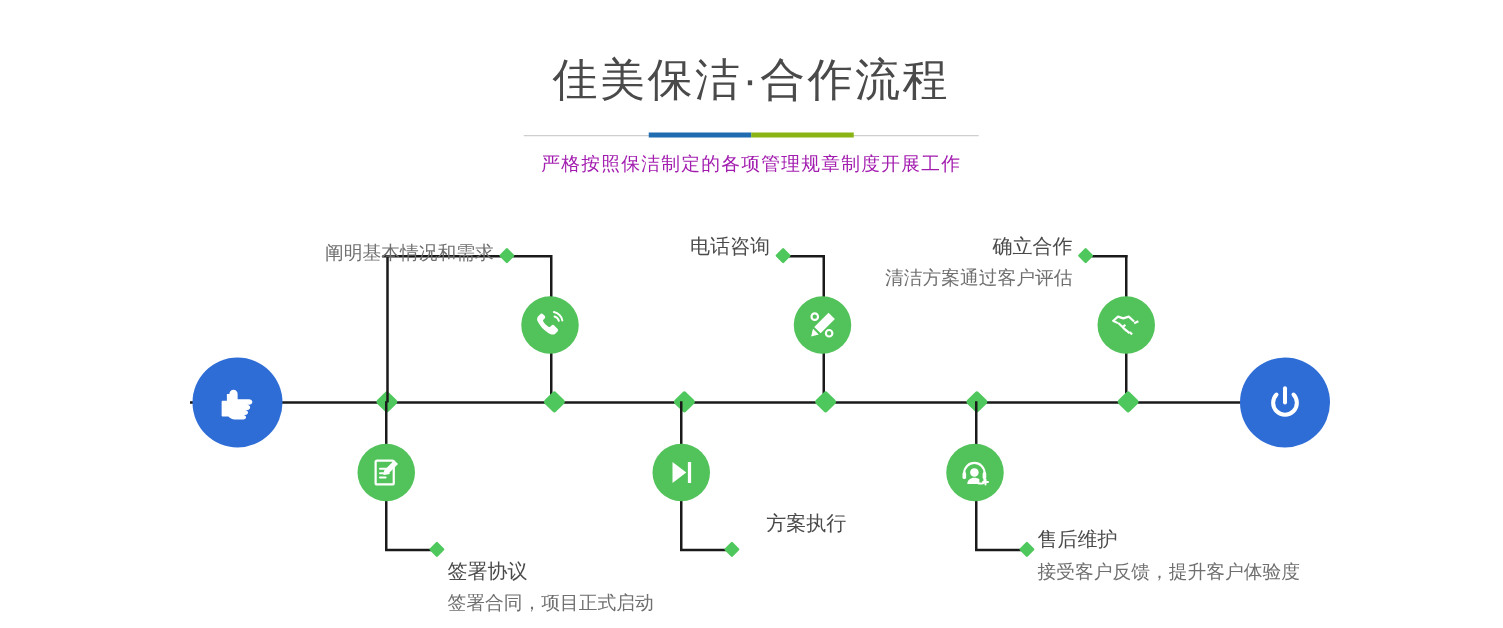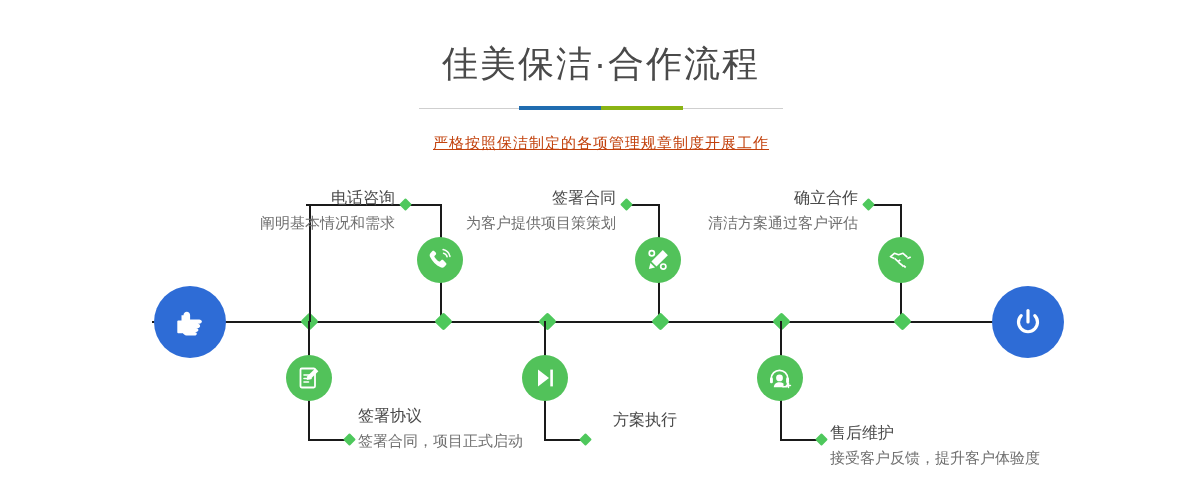--- a/index.html
+++ b/index.html
@@ -24,21 +24,21 @@
   .divider .base{
     position:absolute;left:0;top:1.5px;width:364px;height:1px;background:#cfcfcf;
   }
   .divider .seg-blue{
     position:absolute;left:100px;top:0;width:82px;height:4px;background:#1f6cb0;
   }
   .divider .seg-green{
     position:absolute;left:182px;top:0;width:82px;height:4px;background:#8ab414;
   }
   .subtitle{
-    font-size:15px;color:#c2410c;margin:12px;padding-top:12px;letter-spacing:1px;text-decoration:underline;
+    font-size:15px;color:#a21caf;margin:0;padding-top:12px;letter-spacing:1px;
   }
 
   
   .diagram{position:absolute;left:0;top:0;width:1202px;height:502px;}
   .axis{
     position:absolute;left:152px;top:321px;width:898px;height:2px;background:#1a1a1a;
   }
   .endpoint{
     position:absolute;width:72px;height:72px;border-radius:50%;
     background:#2e6cd6;display:flex;align-items:center;justify-content:center;
@@ -121,61 +121,59 @@
       <span>
         <svg width="28" height="28" viewBox="0 0 28 28">
           <path fill="#ffffff" d="M8.4 5.3c-0.6-0.6-1.6-0.6-2.2 0L4.6 6.9c-1 1-1.2 2.5-0.6 3.8 2.2 4.6 6 8.4 10.6 10.6 1.3 0.6 2.8 0.4 3.8-0.6l1.6-1.6c0.6-0.6 0.6-1.6 0-2.2l-2.6-2.6c-0.6-0.6-1.6-0.6-2.2 0l-1 1c-0.3 0.3-0.8 0.4-1.1 0.2-1.9-1.1-3.5-2.7-4.6-4.6-0.2-0.4-0.1-0.8 0.2-1.1l1-1c0.6-0.6 0.6-1.6 0-2.2L8.4 5.3z"></path>
           <path fill="none" stroke="#ffffff" stroke-width="1.5" stroke-linecap="round" d="M17.6 7.2a5.2 5.2 0 0 1 3.5 3.5"></path>
           <path fill="none" stroke="#ffffff" stroke-width="1.5" stroke-linecap="round" d="M17.1 3.6a8.9 8.9 0 0 1 6.8 6.8"></path>
         </svg>
       </span>
     </div>
     <div class="tip" style="left:401px;top:200px;"></div>
     <div class="label-block top" style="left:150px;top:188px;width:245px;">
-      <div class="lbl-title">电话咨询</div>
       <div class="lbl-sub">阐明基本情况和需求</div>
     </div>
 
     <div class="diamond" style="left:437px;top:315px;"></div>
     <div class="vline" style="left:308px;top:321px;height:119px;"></div>
     <div class="hline" style="left:308px;top:439px;width:40px;"></div>
     <div class="node-icon" style="left:286px;top:355px;">
       <span>
         <svg width="26" height="26" viewBox="0 0 26 26">
           <rect x="4.5" y="3.5" width="14.5" height="19" rx="1.2" fill="none" stroke="#ffffff" stroke-width="1.8"></rect>
           <line x1="8" y1="10" x2="15" y2="10" stroke="#ffffff" stroke-width="1.6" stroke-linecap="round"></line>
           <line x1="8" y1="13.5" x2="15" y2="13.5" stroke="#ffffff" stroke-width="1.6" stroke-linecap="round"></line>
           <line x1="8" y1="17" x2="12.5" y2="17" stroke="#ffffff" stroke-width="1.6" stroke-linecap="round"></line>
           <path fill="#ffffff" d="M19.4 3.2l3 3-8.1 8.1-3.6 0.6 0.6-3.6z"></path>
         </svg>
       </span>
     </div>
     <div class="tip" style="left:345px;top:435px;"></div>
-    <div class="label-block bottom" style="left:358px;top:406px;width:260px;">
+    <div class="label-block bottom" style="left:358px;top:448px;width:260px;">
       <div class="lbl-title">签署协议</div>
       <div class="lbl-sub">签署合同，项目正式启动</div>
     </div>
 
     <div class="diamond" style="left:541px;top:315px;"></div>
     <div class="vline" style="left:658px;top:204px;height:118px;"></div>
     <div class="hline" style="left:628px;top:204px;width:32px;"></div>
     <div class="node-icon" style="left:635px;top:237px;">
       <span>
         <svg width="26" height="26" viewBox="0 0 26 26">
           <path fill="#ffffff" d="M17.8 3.1l5.1 5.1-11.4 11.4-5.1-5.1z"></path>
           <path fill="#ffffff" d="M5.4 16l4.6 4.6-6.1 1.5z"></path>
           <circle cx="18.3" cy="19.6" r="2.6" fill="none" stroke="#ffffff" stroke-width="1.7"></circle>
           <circle cx="6.8" cy="6.3" r="2.6" fill="none" stroke="#ffffff" stroke-width="1.7"></circle>
         </svg>
       </span>
     </div>
     <div class="tip" style="left:622px;top:200px;"></div>
     <div class="label-block top" style="left:380px;top:188px;width:236px;">
-      <div class="lbl-title">签署合同</div>
-      <div class="lbl-sub">为客户提供项目策策划</div>
+      <div class="lbl-title">电话咨询</div>
     </div>
 
     <div class="diamond" style="left:654px;top:315px;"></div>
     <div class="vline" style="left:544px;top:321px;height:119px;"></div>
     <div class="hline" style="left:544px;top:439px;width:40px;"></div>
     <div class="node-icon" style="left:522px;top:355px;">
       <span>
         <svg width="26" height="26" viewBox="0 0 26 26">
           <path fill="#ffffff" d="M6 4.6l11 8.4-11 8.4z"></path>
           <rect x="18.3" y="4.6" width="2.6" height="16.8" fill="#ffffff"></rect>

